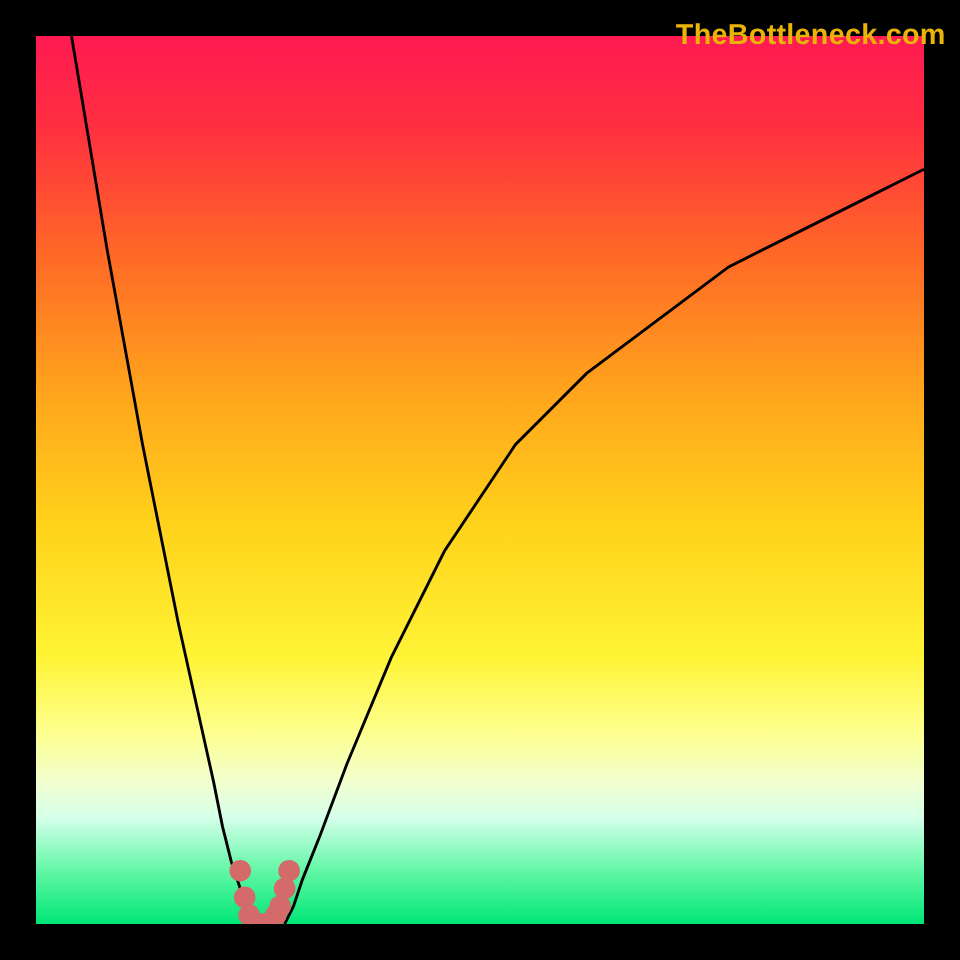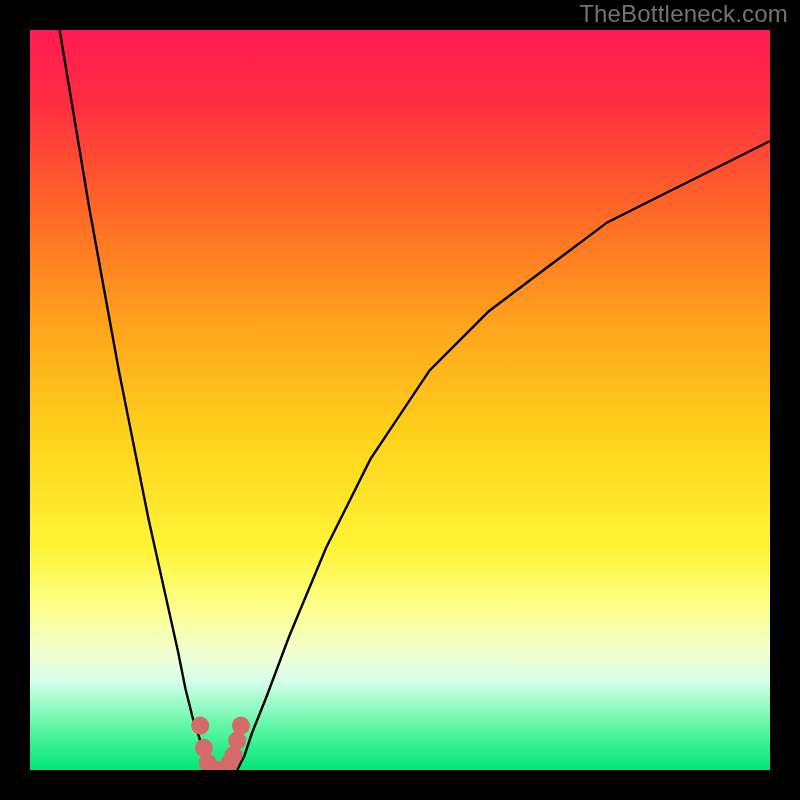--- a/index.html
+++ b/index.html
@@ -12,25 +12,25 @@
     font-family: Arial, Helvetica, sans-serif;
   }
   .frame {
     position: relative;
     width: 800px;
     height: 800px;
     background: #000;
   }
   .watermark {
     position: absolute;
-    top: 0;
+    top: 16px;
     right: 12px;
-    color: #737373;
+    color: #eab308;
     font-size: 24px;
-    font-weight: 400;
+    font-weight: 700;
     letter-spacing: 0.2px;
     z-index: 50;
   }
   .plot {
     position: absolute;
     left: 30px;
     top: 30px;
     width: 740px;
     height: 740px;
   }

